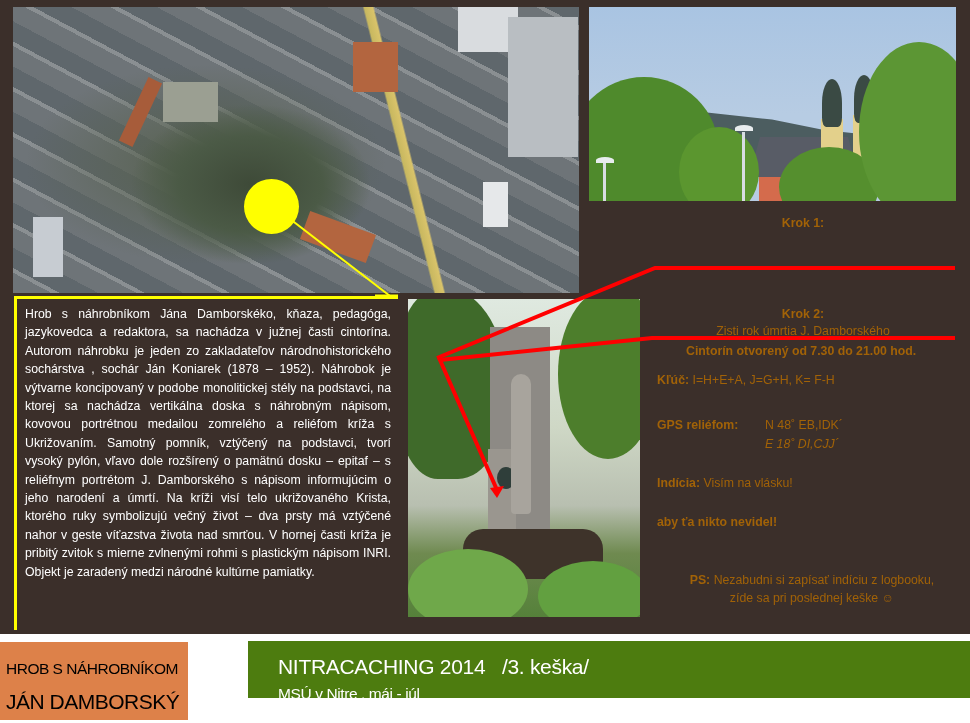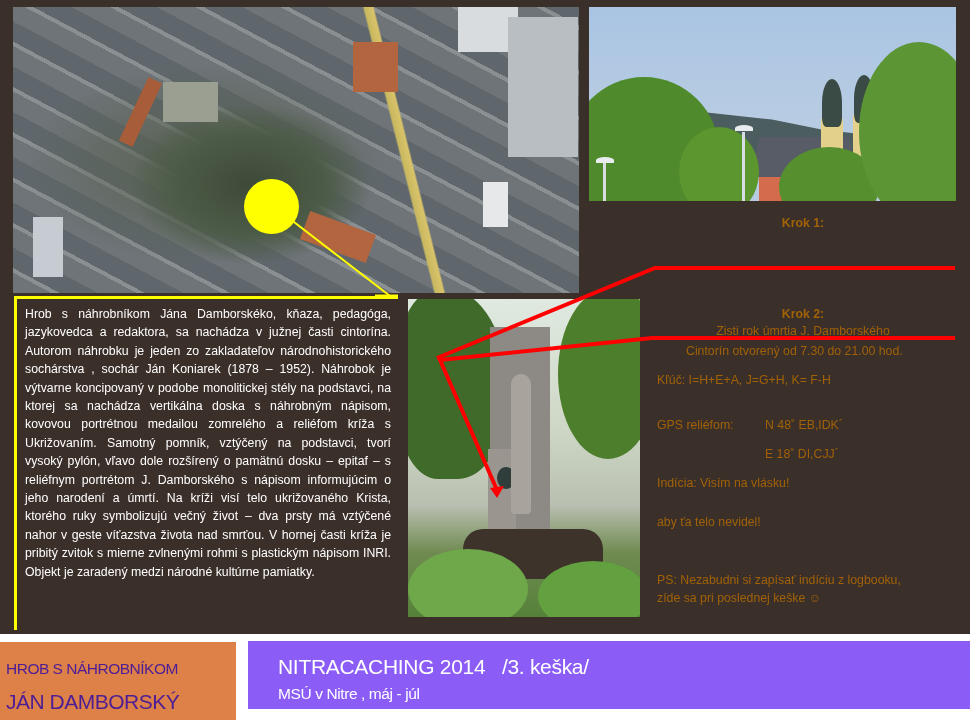--- a/index.html
+++ b/index.html
@@ -48,31 +48,31 @@
     
     .desc-box { position: absolute; left: 14px; top: 296px; width: 384px; height: 334px;
       border-top: 3px solid #ffff00; border-left: 3px solid #ffff00; }
     .desc-text { position: absolute; left: 25px; top: 305px; width: 366px; color: #ffffff;
       font-family: "Liberation Sans", sans-serif; font-size: 12.3px; line-height: 18.4px; text-align: justify; }
 
     
     .info { position: absolute; color: #a16207; font-family: "Liberation Sans", sans-serif; font-size: 12.3px; }
     .step { text-align: center; width: 280px; left: 663px; line-height: 16.5px; }
     .step .t { font-weight: bold; }
-    .b { font-weight: normal; }
+    .b { font-weight: bold; }
     .kv { left: 657px; width: 310px; line-height: 18px; }
 
     .overlay { position: absolute; left: 0; top: 0; width: 970px; height: 723px; pointer-events: none; }
 
     
-    .footer-left { position: absolute; left: 0; top: 642px; width: 236px; height: 78px; background: #dd8149; color: #4c1d95;
+    .footer-left { position: absolute; left: 0; top: 642px; width: 188px; height: 78px; background: #dd8149; color: #000000;
       font-family: "Liberation Sans", sans-serif; padding: 18px 0 0 6px; }
     .footer-left .l1 { font-size: 15.5px; letter-spacing: -0.5px; }
     .footer-left .l2 { font-size: 21px; letter-spacing: -0.5px; margin-top: 12px; }
-    .footer-right { position: absolute; left: 248px; top: 641px; width: 722px; height: 68px; background: #8b5cf6; color: #ffffff;
+    .footer-right { position: absolute; left: 248px; top: 641px; width: 722px; height: 57px; background: #4d7c0f; color: #ffffff;
       font-family: "Liberation Sans", sans-serif; padding: 14px 0 0 30px; }
     .footer-right .l1 { font-size: 21px; letter-spacing: -0.3px; white-space: pre; }
     .footer-right .l2 { font-size: 15.5px; letter-spacing: -0.4px; margin-top: 6px; }
   </style>
 </head>
 <body>
 
 <div class="slide-bg"></div>
 
 <div class="map">
@@ -129,32 +129,32 @@
 </div>
 <div class="info b" style="left:686px;top:344px;">Cintorín otvorený od 7.30 do 21.00 hod.</div>
 
 <div class="info kv" style="top:371px;">
   <span class="b">Kľúč:</span><span> I=H+E+A, J=G+H, K= F-H</span>
 </div>
 
 <div class="info kv" style="top:416px;">
   <span class="b">GPS reliéfom:</span>
   <span style="position:absolute;left:108px;top:0;white-space:nowrap;">N 48˚ EB,IDK´</span>
-  <span style="position:absolute;left:108px;top:29px;white-space:nowrap;">E 18˚ DI,CJJ´</span>
+  <span style="position:absolute;left:108px;top:19px;white-space:nowrap;font-style:italic;">E 18˚ DI,CJJ´</span>
 </div>
 
 <div class="info kv" style="top:474px;">
   <span class="b">Indícia:</span><span> Visím na vlásku!</span>
 </div>
 
 <div class="info kv b" style="top:513px;">
-  <div>aby ťa telo nevidel!</div>
+  <div>aby ťa nikto nevidel!</div>
 </div>
 
-<div class="info kv" style="top:571px;">
+<div class="info kv" style="top:571px;text-align:center;">
   <div><span class="b">PS:</span><span> Nezabudni si zapísať indíciu z logbooku,</span></div>
   <div>zíde sa pri poslednej keške ☺</div>
 </div>
 
 <svg class="overlay" viewBox="0 0 970 723">
   <line x1="268" y1="202" x2="390" y2="296" stroke="#ffff00" stroke-width="2"></line>
   <line x1="375" y1="296" x2="398" y2="296" stroke="#ffff00" stroke-width="3"></line>
   <polyline points="955,268 655,268 437,358" fill="none" stroke="#ff0000" stroke-width="4"></polyline>
   <polyline points="955,338 652,338 440,360 497,490" fill="none" stroke="#ff0000" stroke-width="4"></polyline>
   <polygon points="490,488 504,486 497,498" fill="#ff0000"></polygon>

